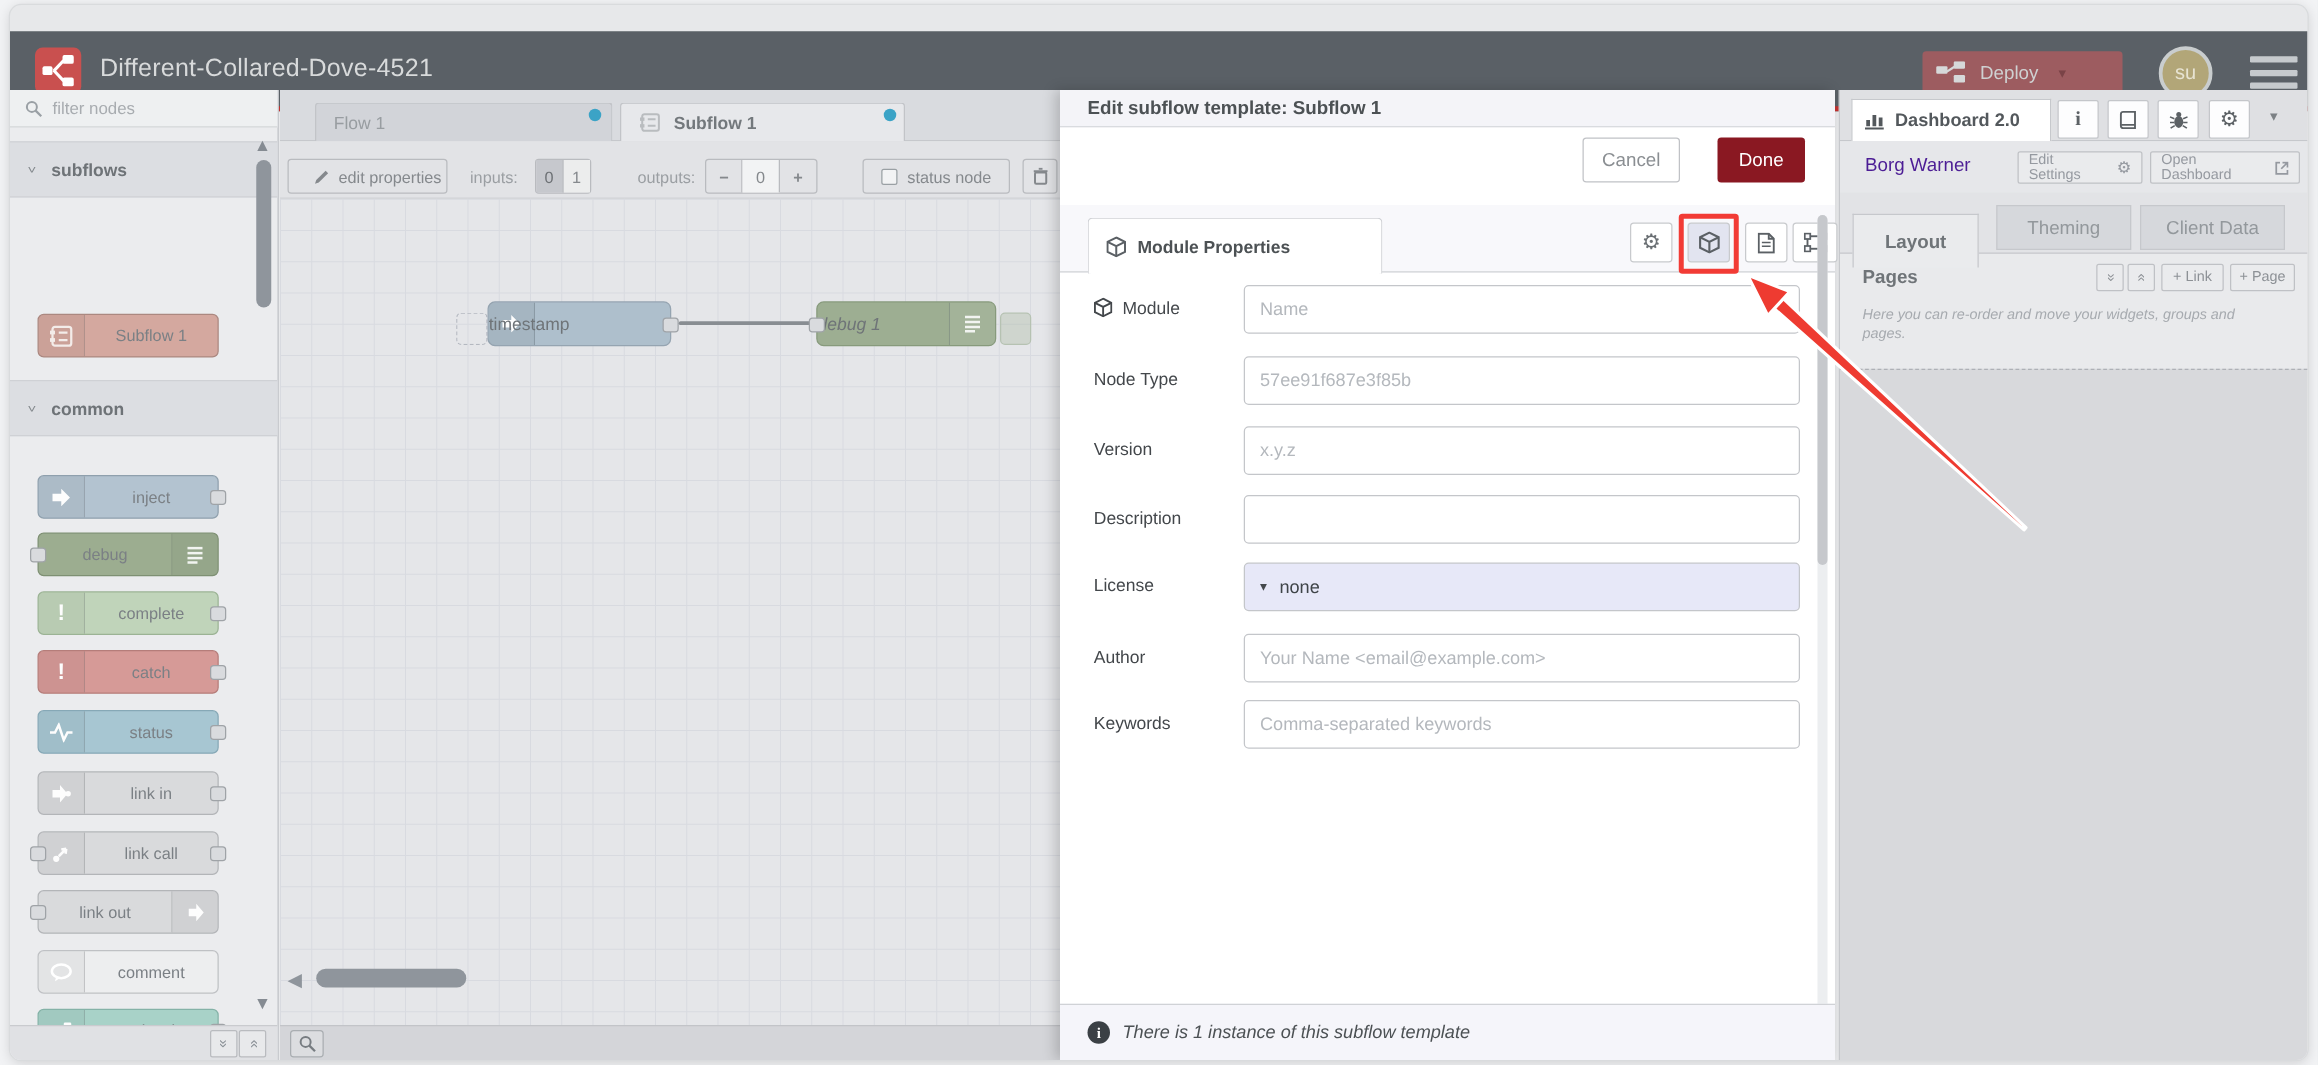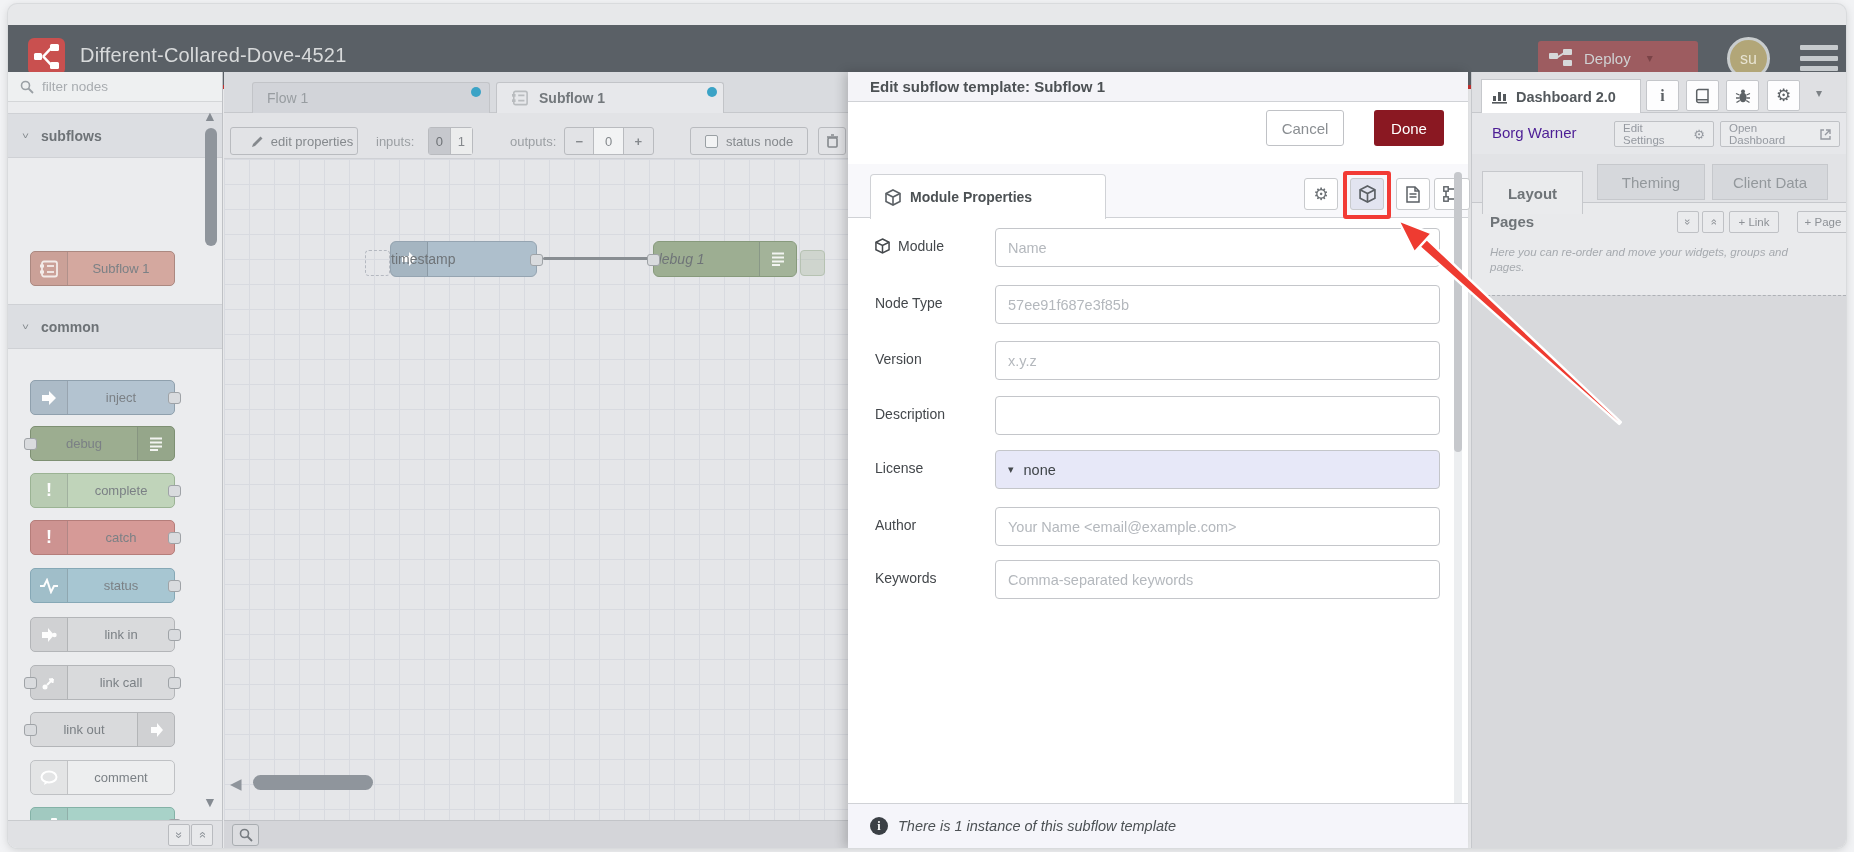--- a/index.html
+++ b/index.html
@@ -595,21 +595,21 @@
 
     <div id="sb-pages-row">
       <span id="sb-pages-title">Pages</span>
       <div class="pg-btn" style="left:205px; width:22px;">
           <span class="rot-up">»</span>
         </div>
       <div class="pg-btn" style="left:230px; width:22px;">
           <span class="rot-down">»</span>
         </div>
       <div class="pg-btn" style="left:257px; width:50px;">+ Link</div>
-      <div class="pg-btn" style="left:325px; width:52px;">+ Page</div>
+      <div class="pg-btn" style="left:312px; width:52px;">+ Page</div>
     </div>
 
     <div id="sb-help">Here you can re-order and move your widgets, groups and pages.</div>
     <div id="sb-drop"></div>
   </div>
 
   <svg id="annot" viewBox="0 0 1838 844">
     <polygon points="1407.0,239.0 1611.2,419.9 1612.8,418.1 1414.4,230.8" fill="#ee3b31" stroke="#ffffff" stroke-width="2.5" stroke-linejoin="round"></polygon>
     <polygon points="1390,216 1406.3,248.5 1423.9,229.3" fill="#ee3b31" stroke="#ffffff" stroke-width="2.5" stroke-linejoin="round"></polygon>
   </svg>

